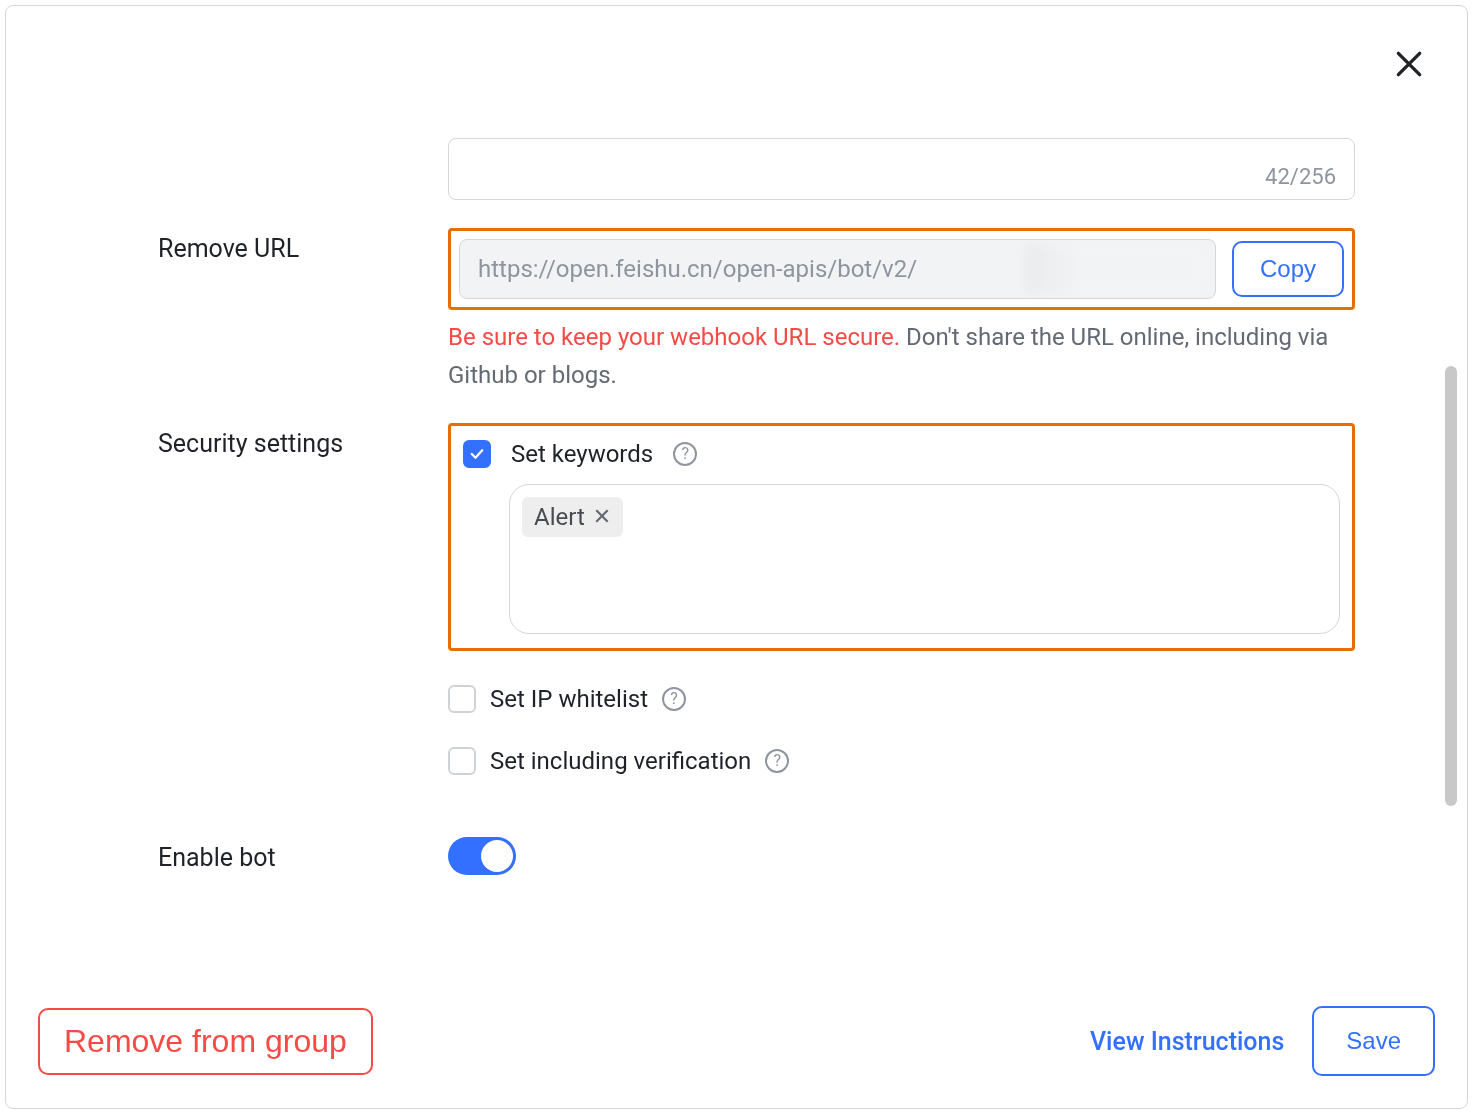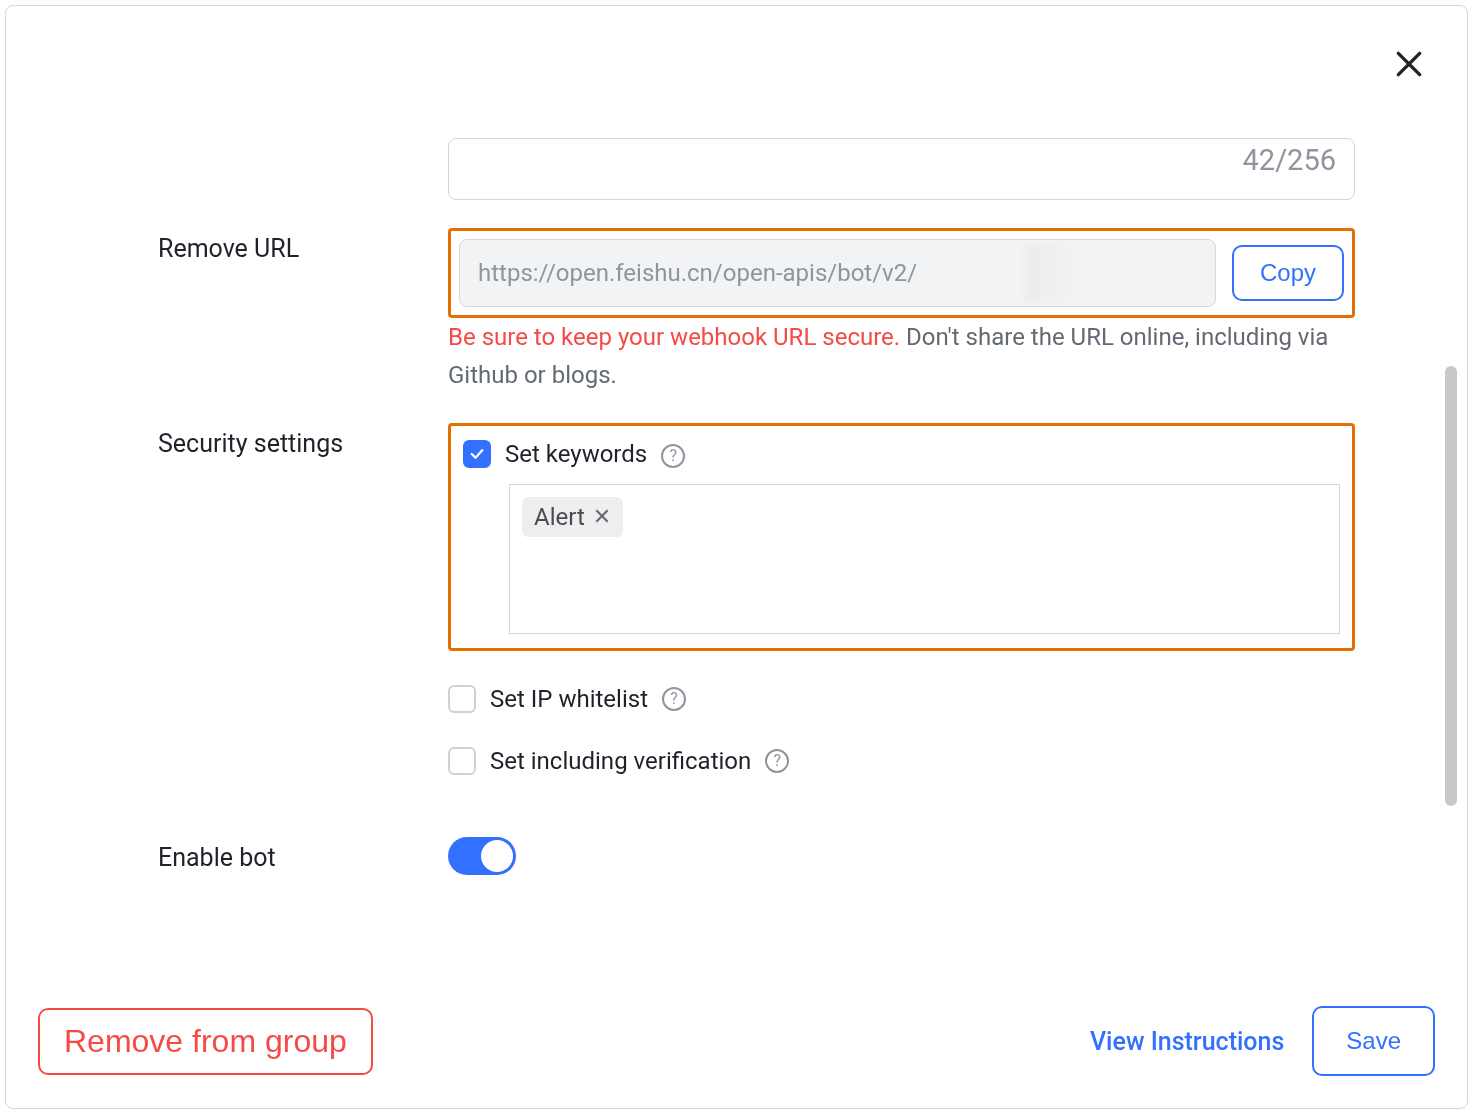--- a/index.html
+++ b/index.html
@@ -59,41 +59,41 @@
     .form-content {
       flex: 1;
     }
     .char-count-box {
       border: 1px solid #d6d6d6;
       border-radius: 8px;
       height: 62px;
       display: flex;
       align-items: flex-end;
       justify-content: flex-end;
-      padding: 22px 18px;
-      font-size: 29px;
+      padding: 10px 18px;
+      font-size: 22px;
       color: #8f959e;
       background: #fff;
     }
     .highlight-orange {
       border: 3px solid #e56f00;
       border-radius: 4px;
       padding: 8px;
     }
     .webhook-row {
       display: flex;
       gap: 16px;
       align-items: center;
     }
     .webhook-input {
       flex: 1;
       background: #f2f3f5;
       border: 1px solid #d6d6d6;
       border-radius: 8px;
-      height: 68px;
+      height: 60px;
       padding: 0 18px;
       font-size: 24px;
       color: #8f959e;
       display: flex;
       align-items: center;
       overflow: hidden;
       white-space: nowrap;
       position: relative;
     }
     .webhook-input .blur-end {
@@ -112,35 +112,35 @@
       color: #3370ff;
       font-size: 24px;
       font-weight: 400;
       border-radius: 10px;
       padding: 12px 26px;
       cursor: pointer;
     }
     .warning-text {
       font-size: 24px;
       line-height: 1.6;
-      margin-top: 0;
+      margin-top: 8px;
     }
     .warning-text .red {
       color: #f54a45;
     }
     .warning-text .gray {
       color: #646a73;
     }
     .security-block {
       padding: 14px 12px 14px 12px;
     }
     .check-row {
       display: flex;
-      align-items: flex-end;
-      gap: 14px;
+      align-items: center;
+      gap: 20px;
       margin-bottom: 8px;
     }
     .checkbox {
       width: 28px;
       height: 28px;
       border: 2px solid #d0d3d6;
       border-radius: 6px;
       display: flex;
       align-items: center;
       justify-content: center;
@@ -169,21 +169,21 @@
       justify-content: center;
       font-size: 16px;
       color: #8f959e;
       cursor: pointer;
       flex-shrink: 0;
     }
     .keywords-box {
       margin-top: 16px;
       margin-left: 46px;
       border: 1px solid #d6d6d6;
-      border-radius: 0;
+      border-radius: 20px;
       min-height: 150px;
       padding: 12px;
     }
     .keyword-tag {
       display: inline-flex;
       align-items: center;
       gap: 8px;
       background: #eeeeee;
       border-radius: 6px;
       padding: 6px 12px;

